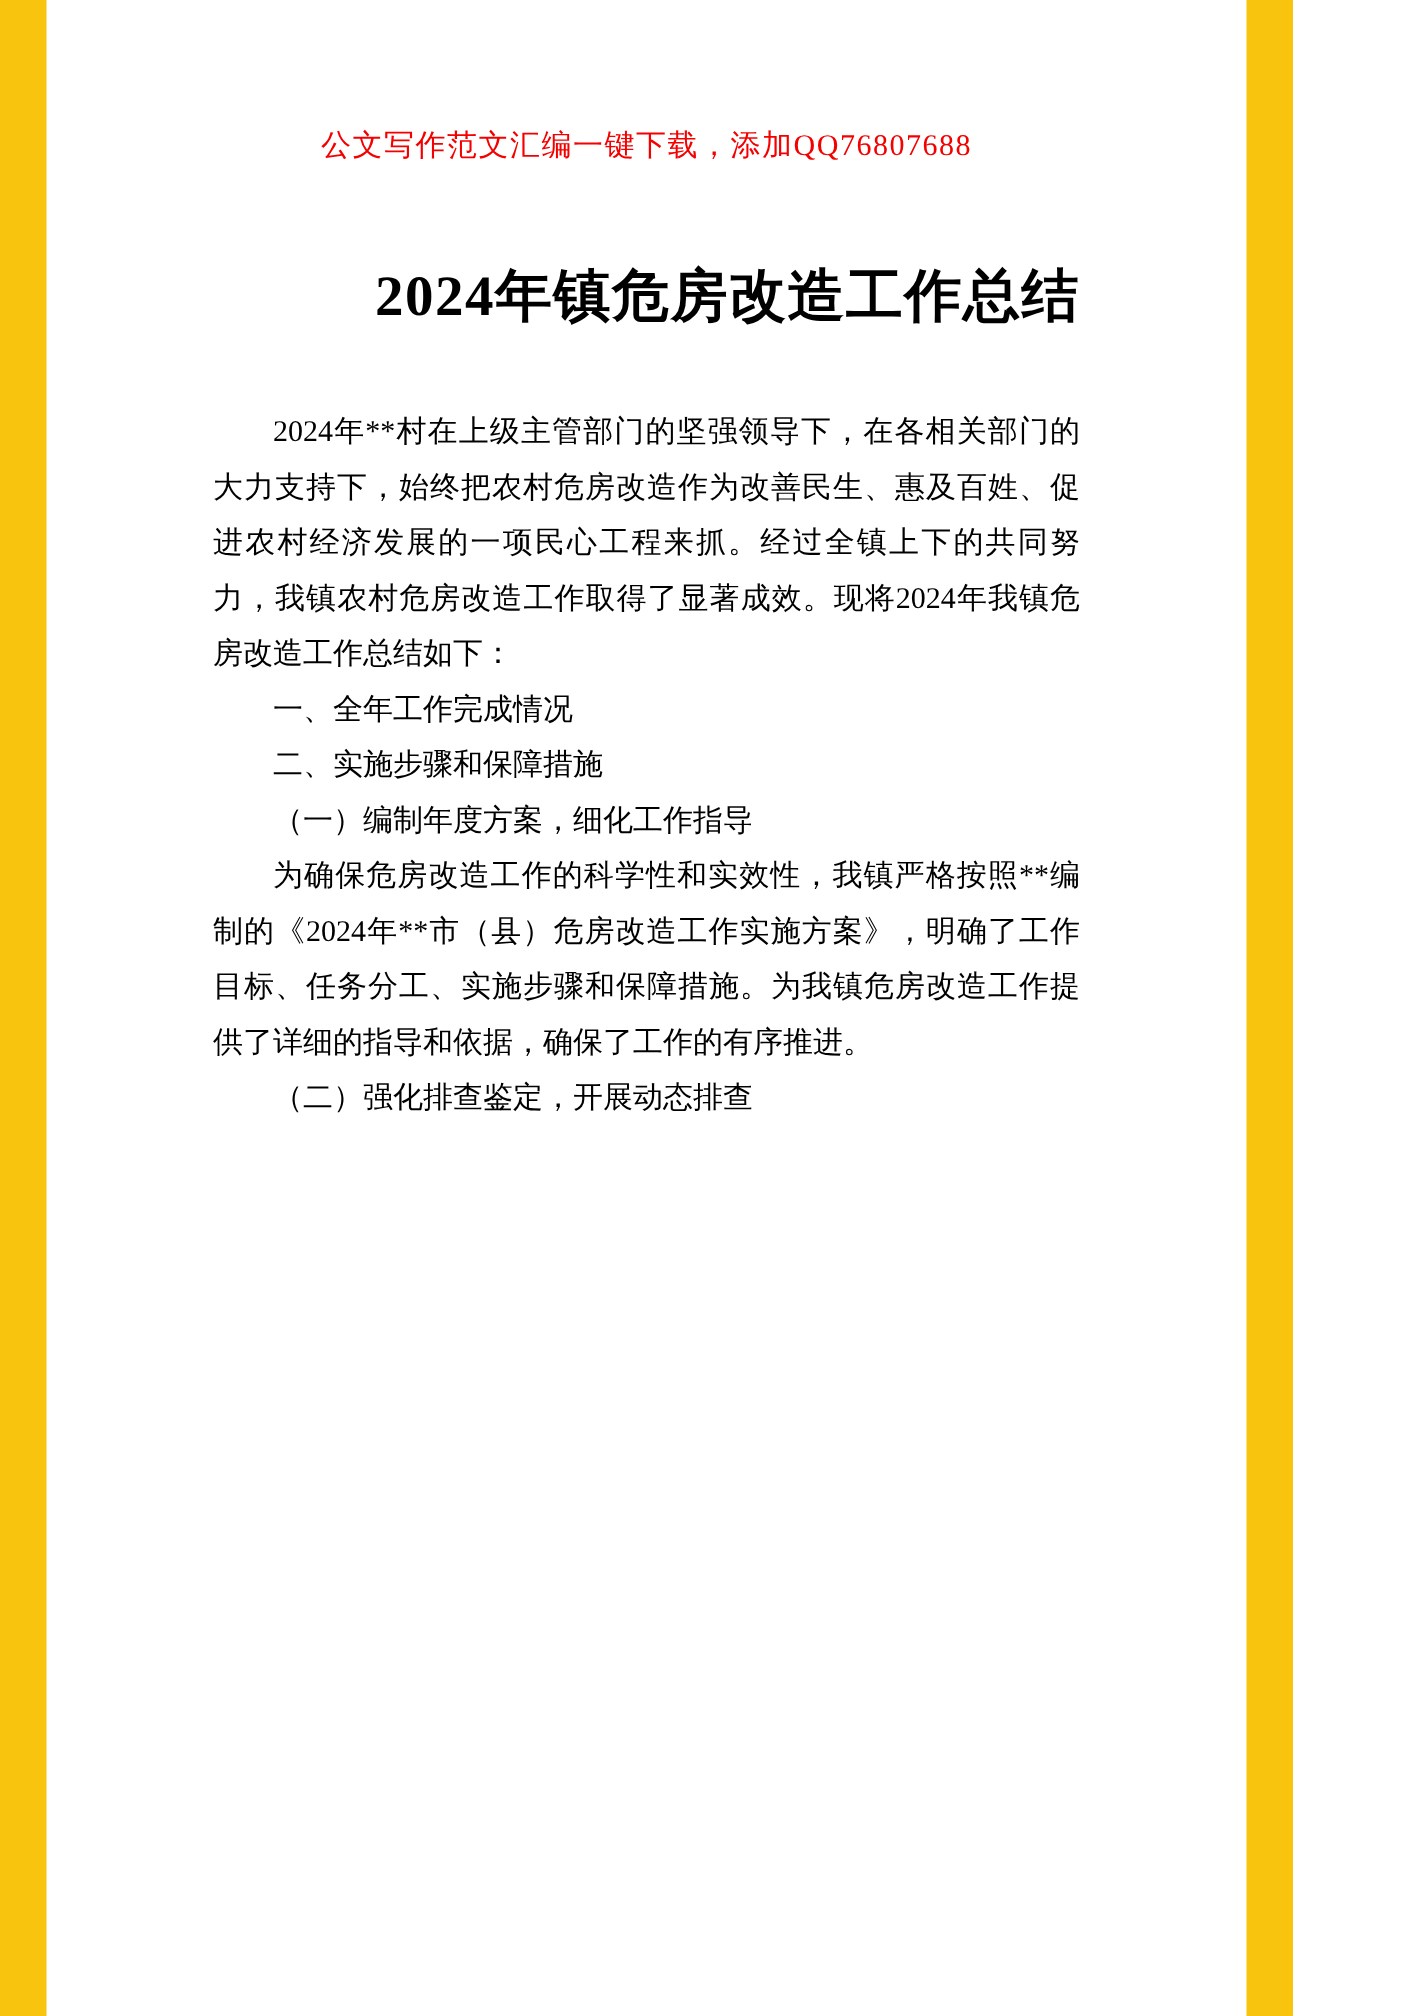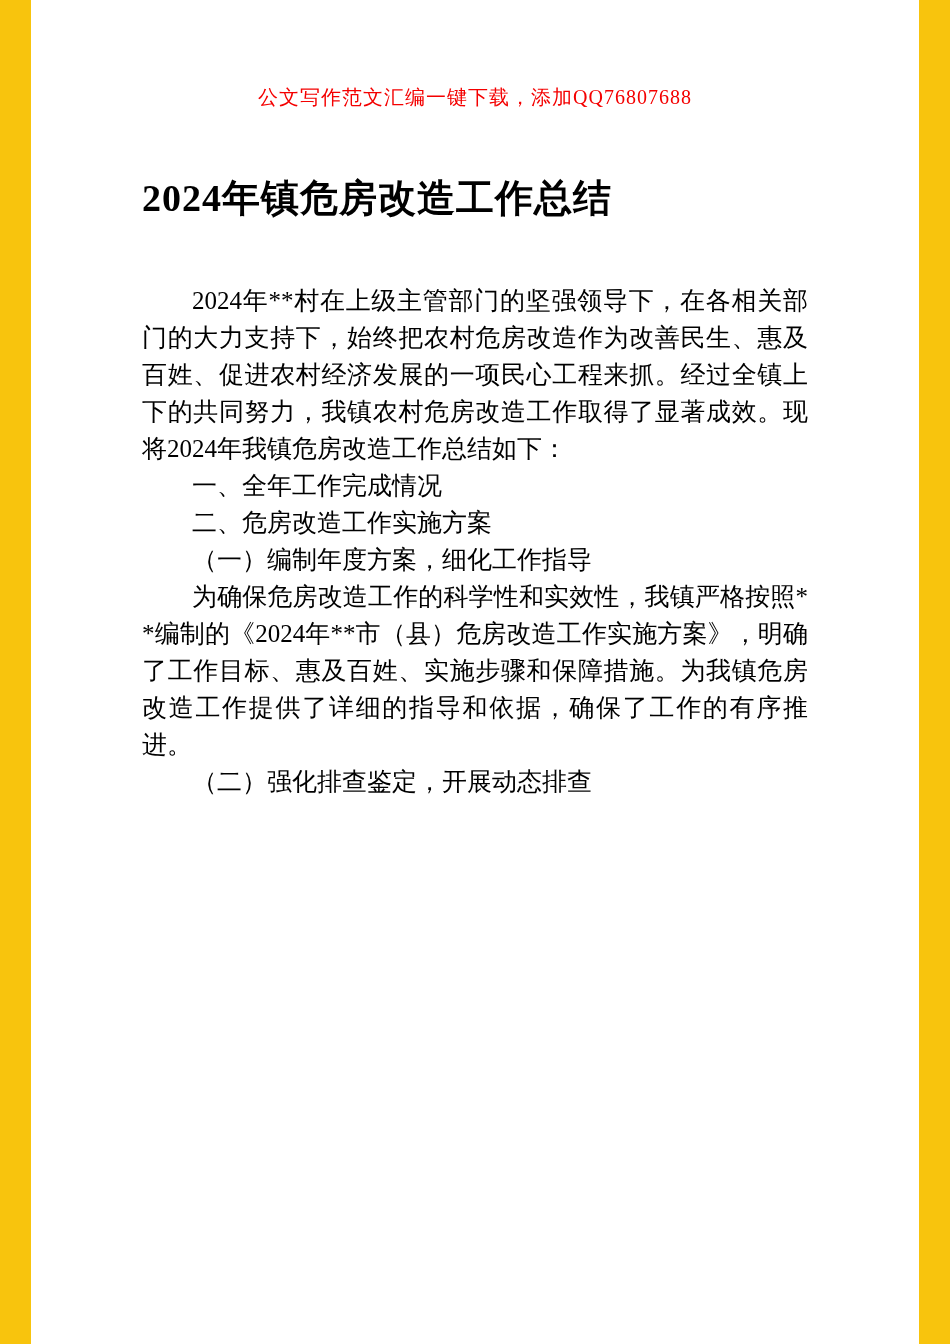--- a/index.html
+++ b/index.html
@@ -12,21 +12,21 @@
   }
 
   body {
     width: 950px;
     font-family: "Liberation Serif", "DejaVu Serif", serif;
     background: var(--page-bg);
   }
 
   .page {
     position: relative;
-    width: 950px;
+    width: 862px;
     height: 1344px;
     background: var(--page-bg);
     overflow: hidden;
   }
 
   .edge-bar {
     position: absolute;
     top: 0;
     bottom: 0;
     width: 31px;
@@ -43,31 +43,31 @@
   .notice {
     text-align: center;
     font-size: 20px;
     line-height: 26px;
     letter-spacing: 1px;
     color: var(--notice);
   }
 
   .doc-title {
     margin-top: 64px;
-    text-align: left;
+    text-align: right;
     font-size: 38px;
     line-height: 48px;
     font-weight: bold;
     letter-spacing: 1px;
     color: var(--ink);
   }
 
   .body-text {
-    margin-top: 60px;
-    font-size: 25px;
+    margin-top: 48px;
+    font-size: 20px;
     line-height: 37px;
     text-align: justify;
     color: var(--ink);
   }
 
   .body-text p {
     text-indent: 2em;
     word-break: break-all;
   }
 </style>
@@ -79,19 +79,19 @@
   <div class="edge-bar right"></div>
 
   <div class="content">
     <div class="notice">公文写作范文汇编一键下载，添加QQ76807688</div>
 
     <h1 class="doc-title">2024年镇危房改造工作总结</h1>
 
     <div class="body-text">
         <p>2024年**村在上级主管部门的坚强领导下，在各相关部门的大力支持下，始终把农村危房改造作为改善民生、惠及百姓、促进农村经济发展的一项民心工程来抓。经过全镇上下的共同努力，我镇农村危房改造工作取得了显著成效。现将2024年我镇危房改造工作总结如下：</p>
         <p>一、全年工作完成情况</p>
-        <p>二、危房改造工作实施方案</p>
+        <p>二、实施步骤和保障措施</p>
         <p>（一）编制年度方案，细化工作指导</p>
-        <p>为确保危房改造工作的科学性和实效性，我镇严格按照**编制的《2024年**市（县）危房改造工作实施方案》，明确了工作目标、惠及百姓、实施步骤和保障措施。为我镇危房改造工作提供了详细的指导和依据，确保了工作的有序推进。</p>
+        <p>为确保危房改造工作的科学性和实效性，我镇严格按照**编制的《2024年**市（县）危房改造工作实施方案》，明确了工作目标、任务分工、实施步骤和保障措施。为我镇危房改造工作提供了详细的指导和依据，确保了工作的有序推进。</p>
         <p>（二）强化排查鉴定，开展动态排查</p>
       </div>
   </div>
 </div>
 
 </body></html>

